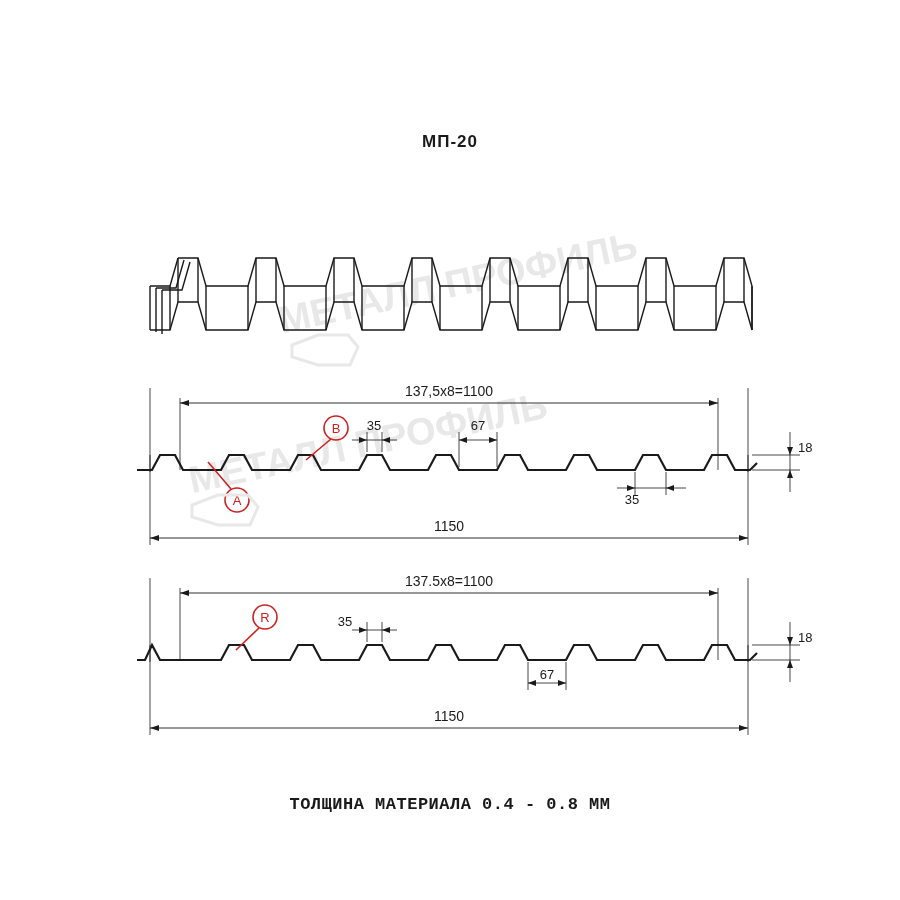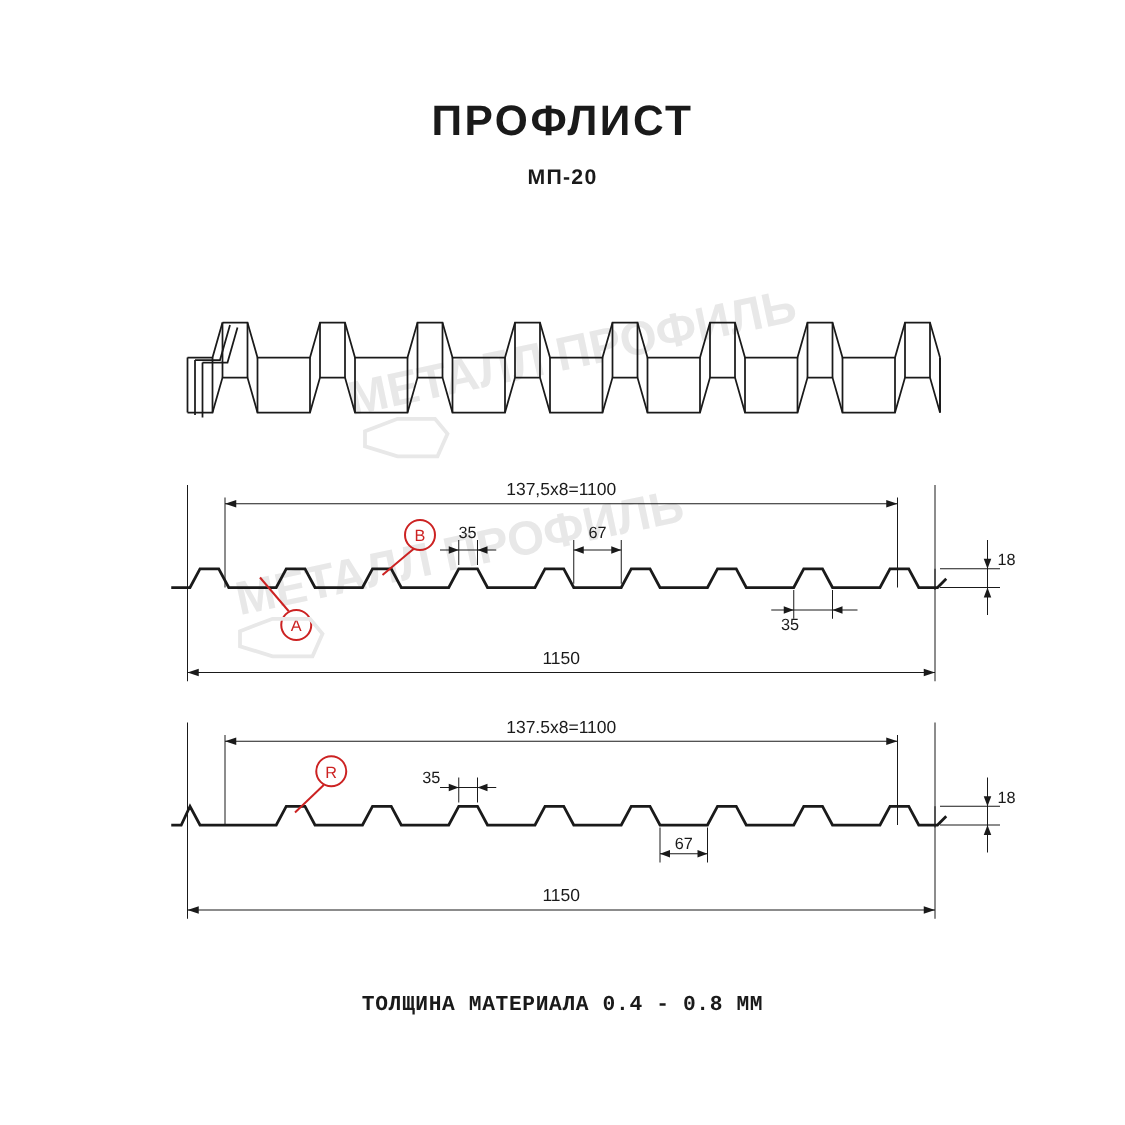--- a/index.html
+++ b/index.html
@@ -78,21 +78,20 @@
     font-size: 38px;
     transform: rotate(-12deg);
     transform-origin: left top;
   }
 </style>
 </head>
 <body>
 
 <div class="sheet">
 
-  <div class="title">ПРОФЛИСТ</div>
   <div class="subtitle">МП-20</div>
 
   <div class="wm wm1">МЕТАЛЛ ПРОФИЛЬ</div>
   <div class="wm wm2">МЕТАЛЛ ПРОФИЛЬ</div>
 
   <svg width="900" height="900">
 
     <g fill="none" stroke="#1a1a1a" stroke-width="1.4" stroke-linejoin="miter">
 
       <path d="M150,330 L170,330 L178,302 L198,302 L206,330 L248,330 L256,302 L276,302 L284,330 L326,330

